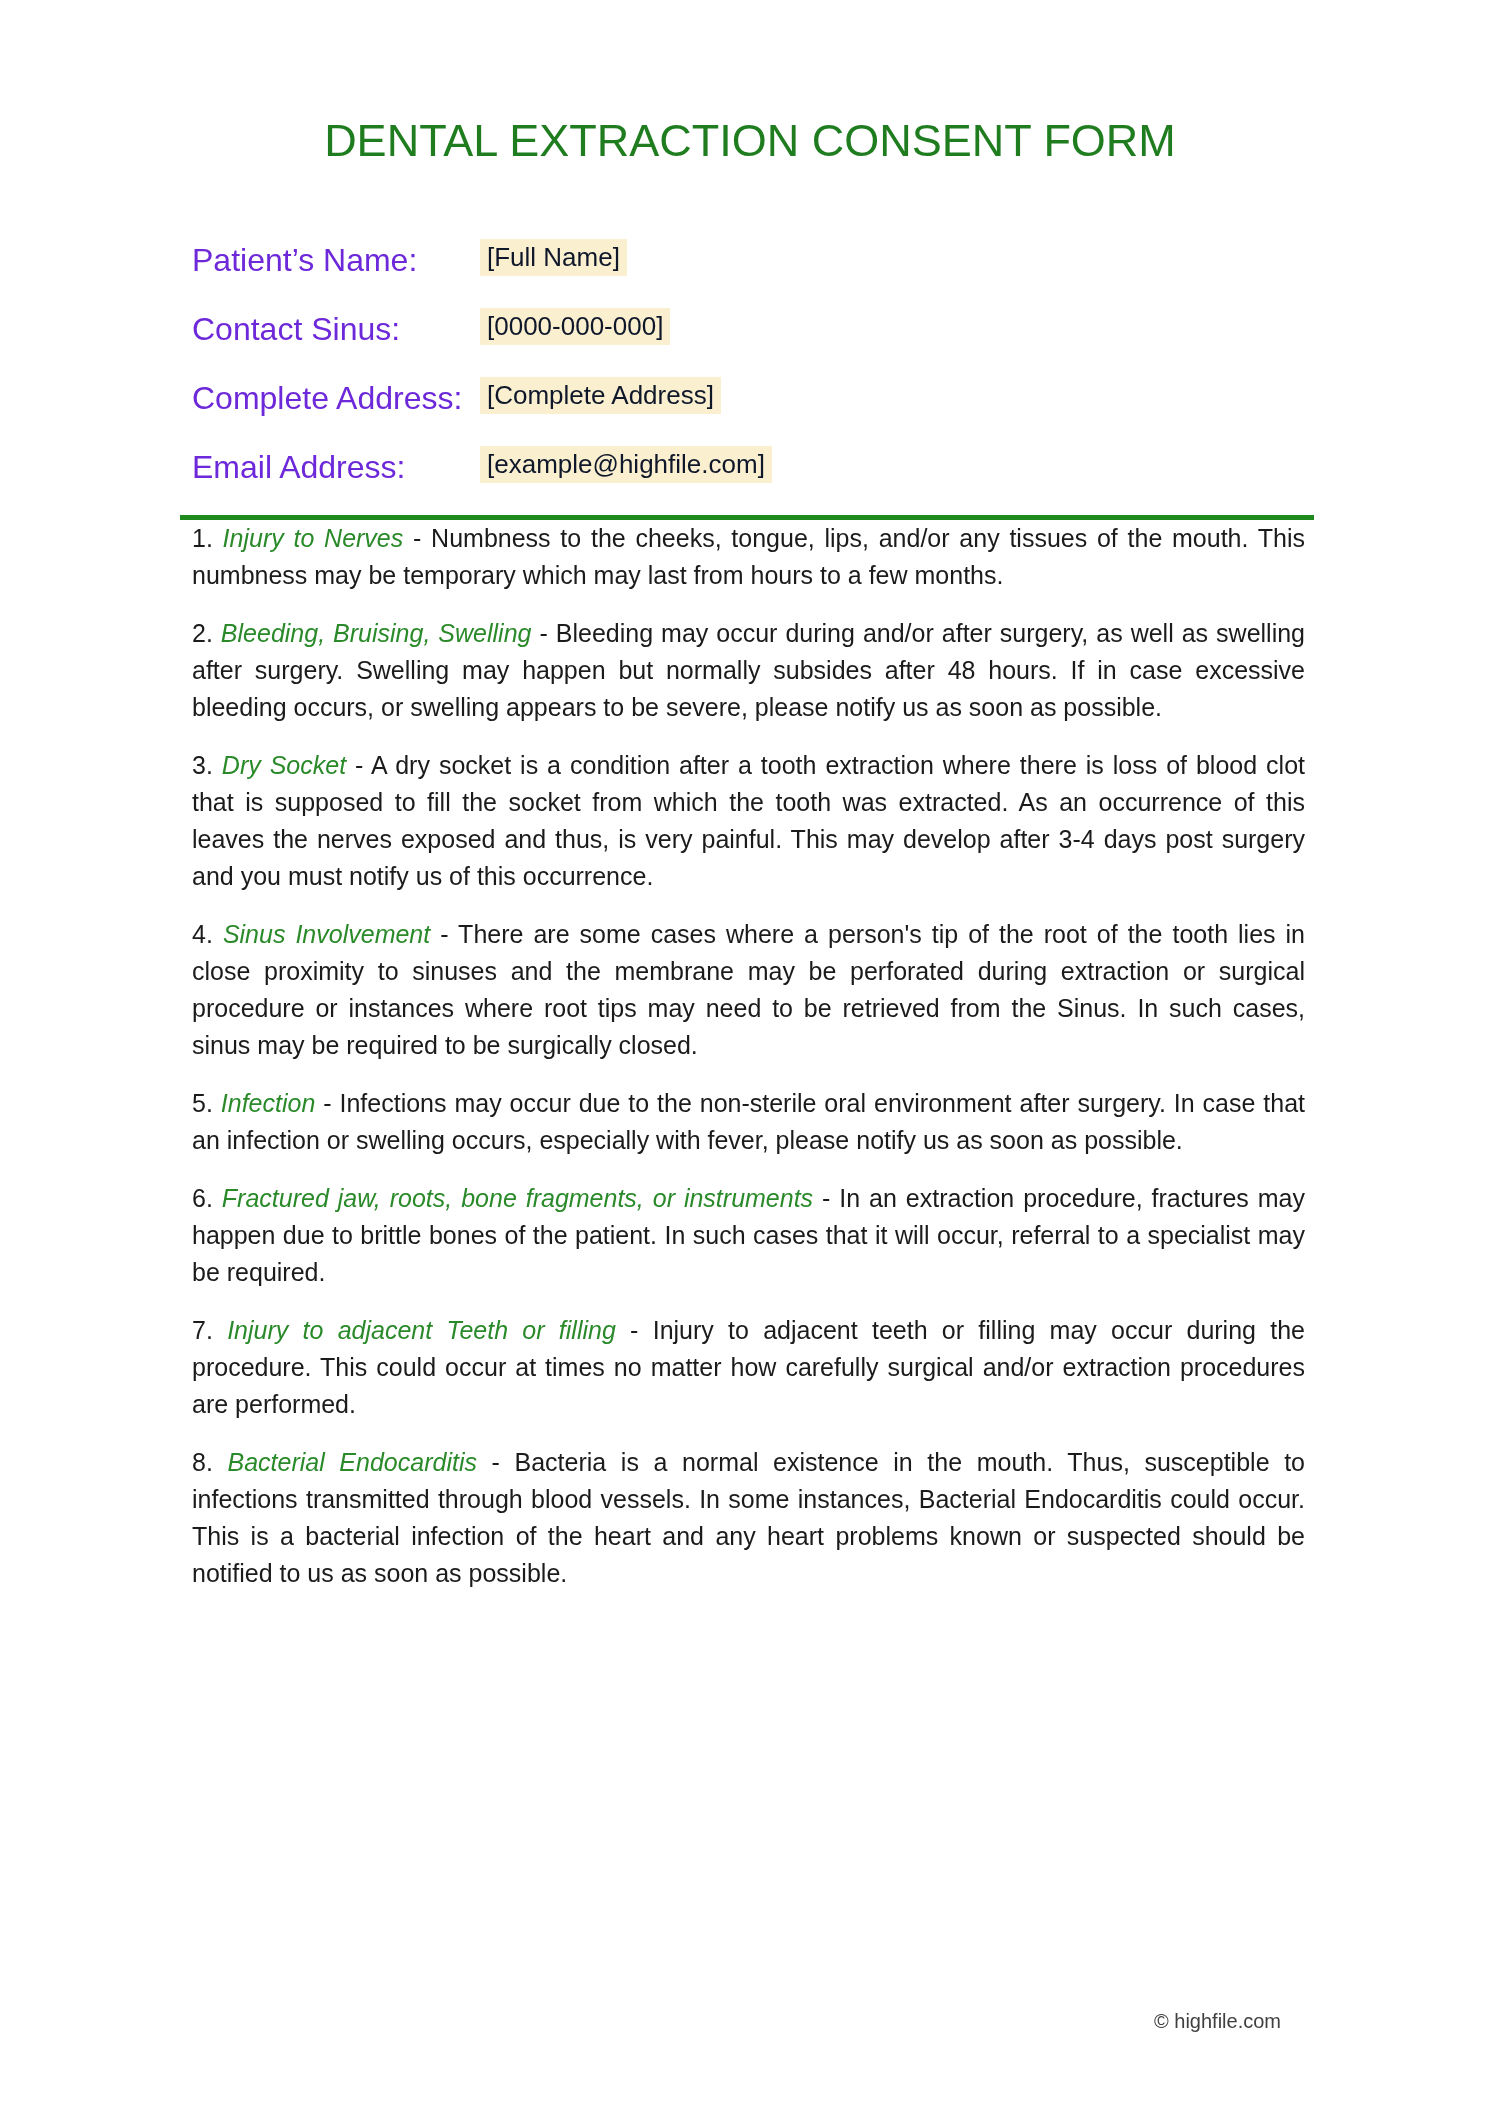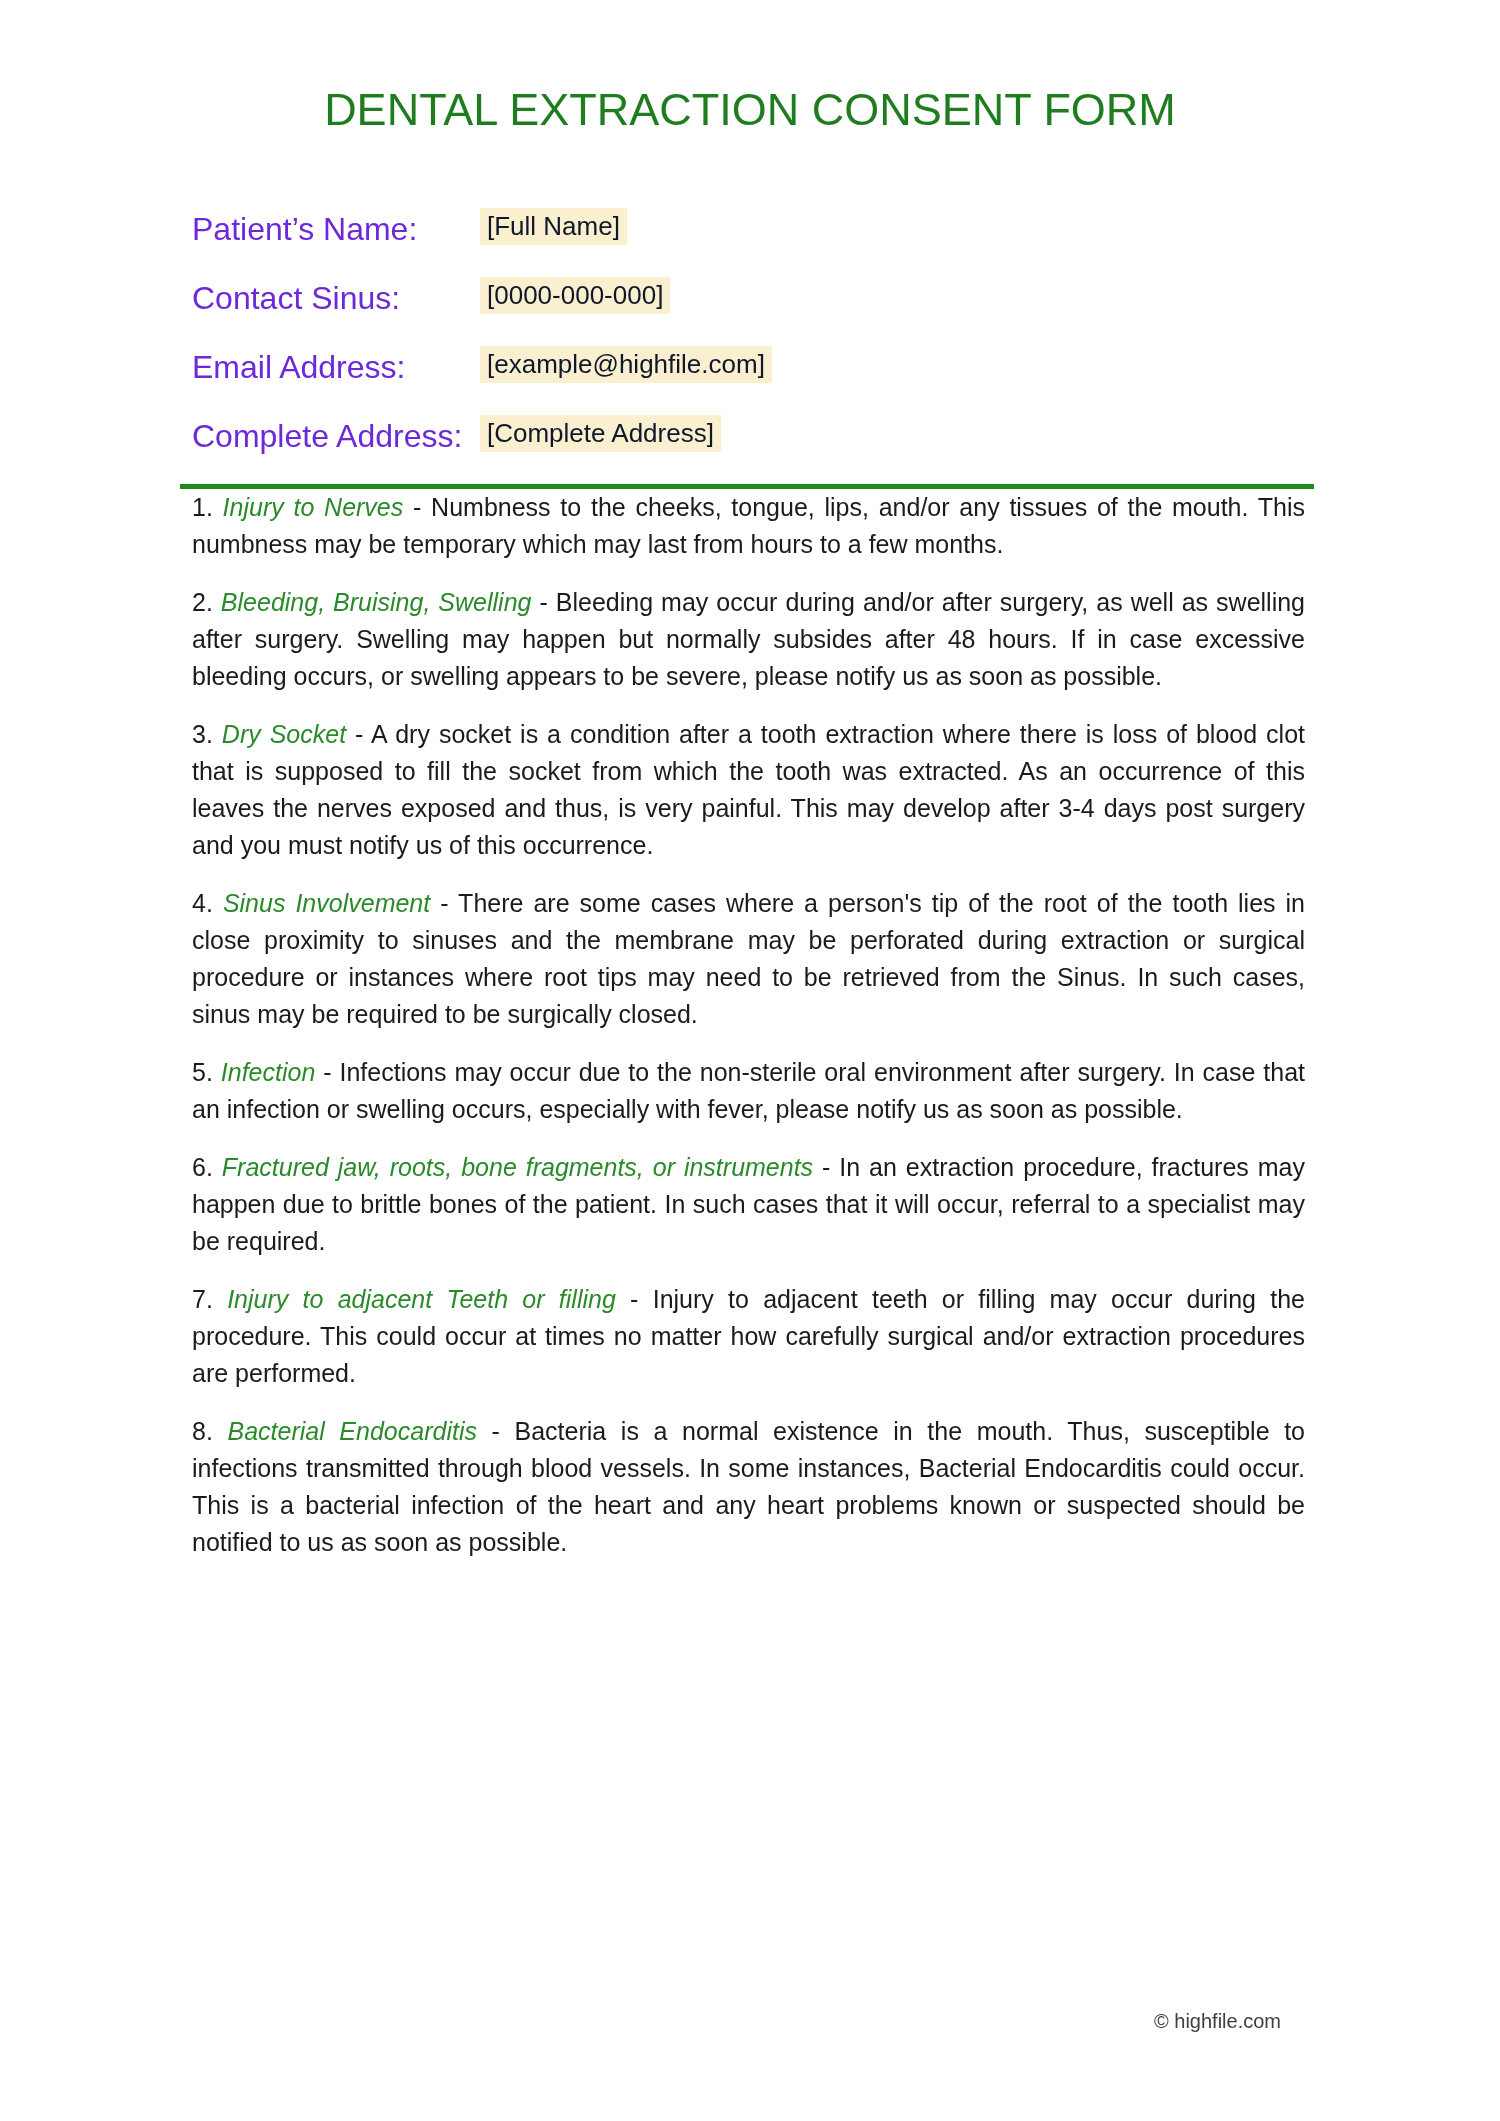--- a/index.html
+++ b/index.html
@@ -10,22 +10,22 @@
   }
   .page {
     position: relative;
     width: 1500px;
     height: 2121px;
     background: #ffffff;
     box-sizing: border-box;
     overflow: hidden;
   }
   .title {
-    margin: 9px;
-    padding-top: 75px;
+    margin: 0;
+    padding-top: 115px;
     text-align: center;
     font-size: 45px;
     font-weight: normal;
     letter-spacing: 0px;
     color: #1f7d1f;
   }
   .patient-info {
     margin: 72px 195px 0 192px;
   }
   .field-row {
@@ -90,26 +90,26 @@
   <section class="patient-info">
     <div class="field-row">
       <span class="field-label">Patient’s Name:</span>
       <span class="field-value">[Full Name]</span>
     </div>
     <div class="field-row">
       <span class="field-label">Contact Sinus:</span>
       <span class="field-value">[0000-000-000]</span>
     </div>
     <div class="field-row">
+      <span class="field-label">Complete Address:</span>
+      <span class="field-value">[Complete Address]</span>
+    </div>
+    <div class="field-row">
       <span class="field-label">Email Address:</span>
       <span class="field-value">[example@highfile.com]</span>
-    </div>
-    <div class="field-row">
-      <span class="field-label">Complete Address:</span>
-      <span class="field-value">[Complete Address]</span>
     </div>
   </section>
 
   <hr class="divider">
 
 
   <section>
     <p class="risk-item">
       <span>1.</span>
       <span class="risk-name">Injury to Nerves</span>

